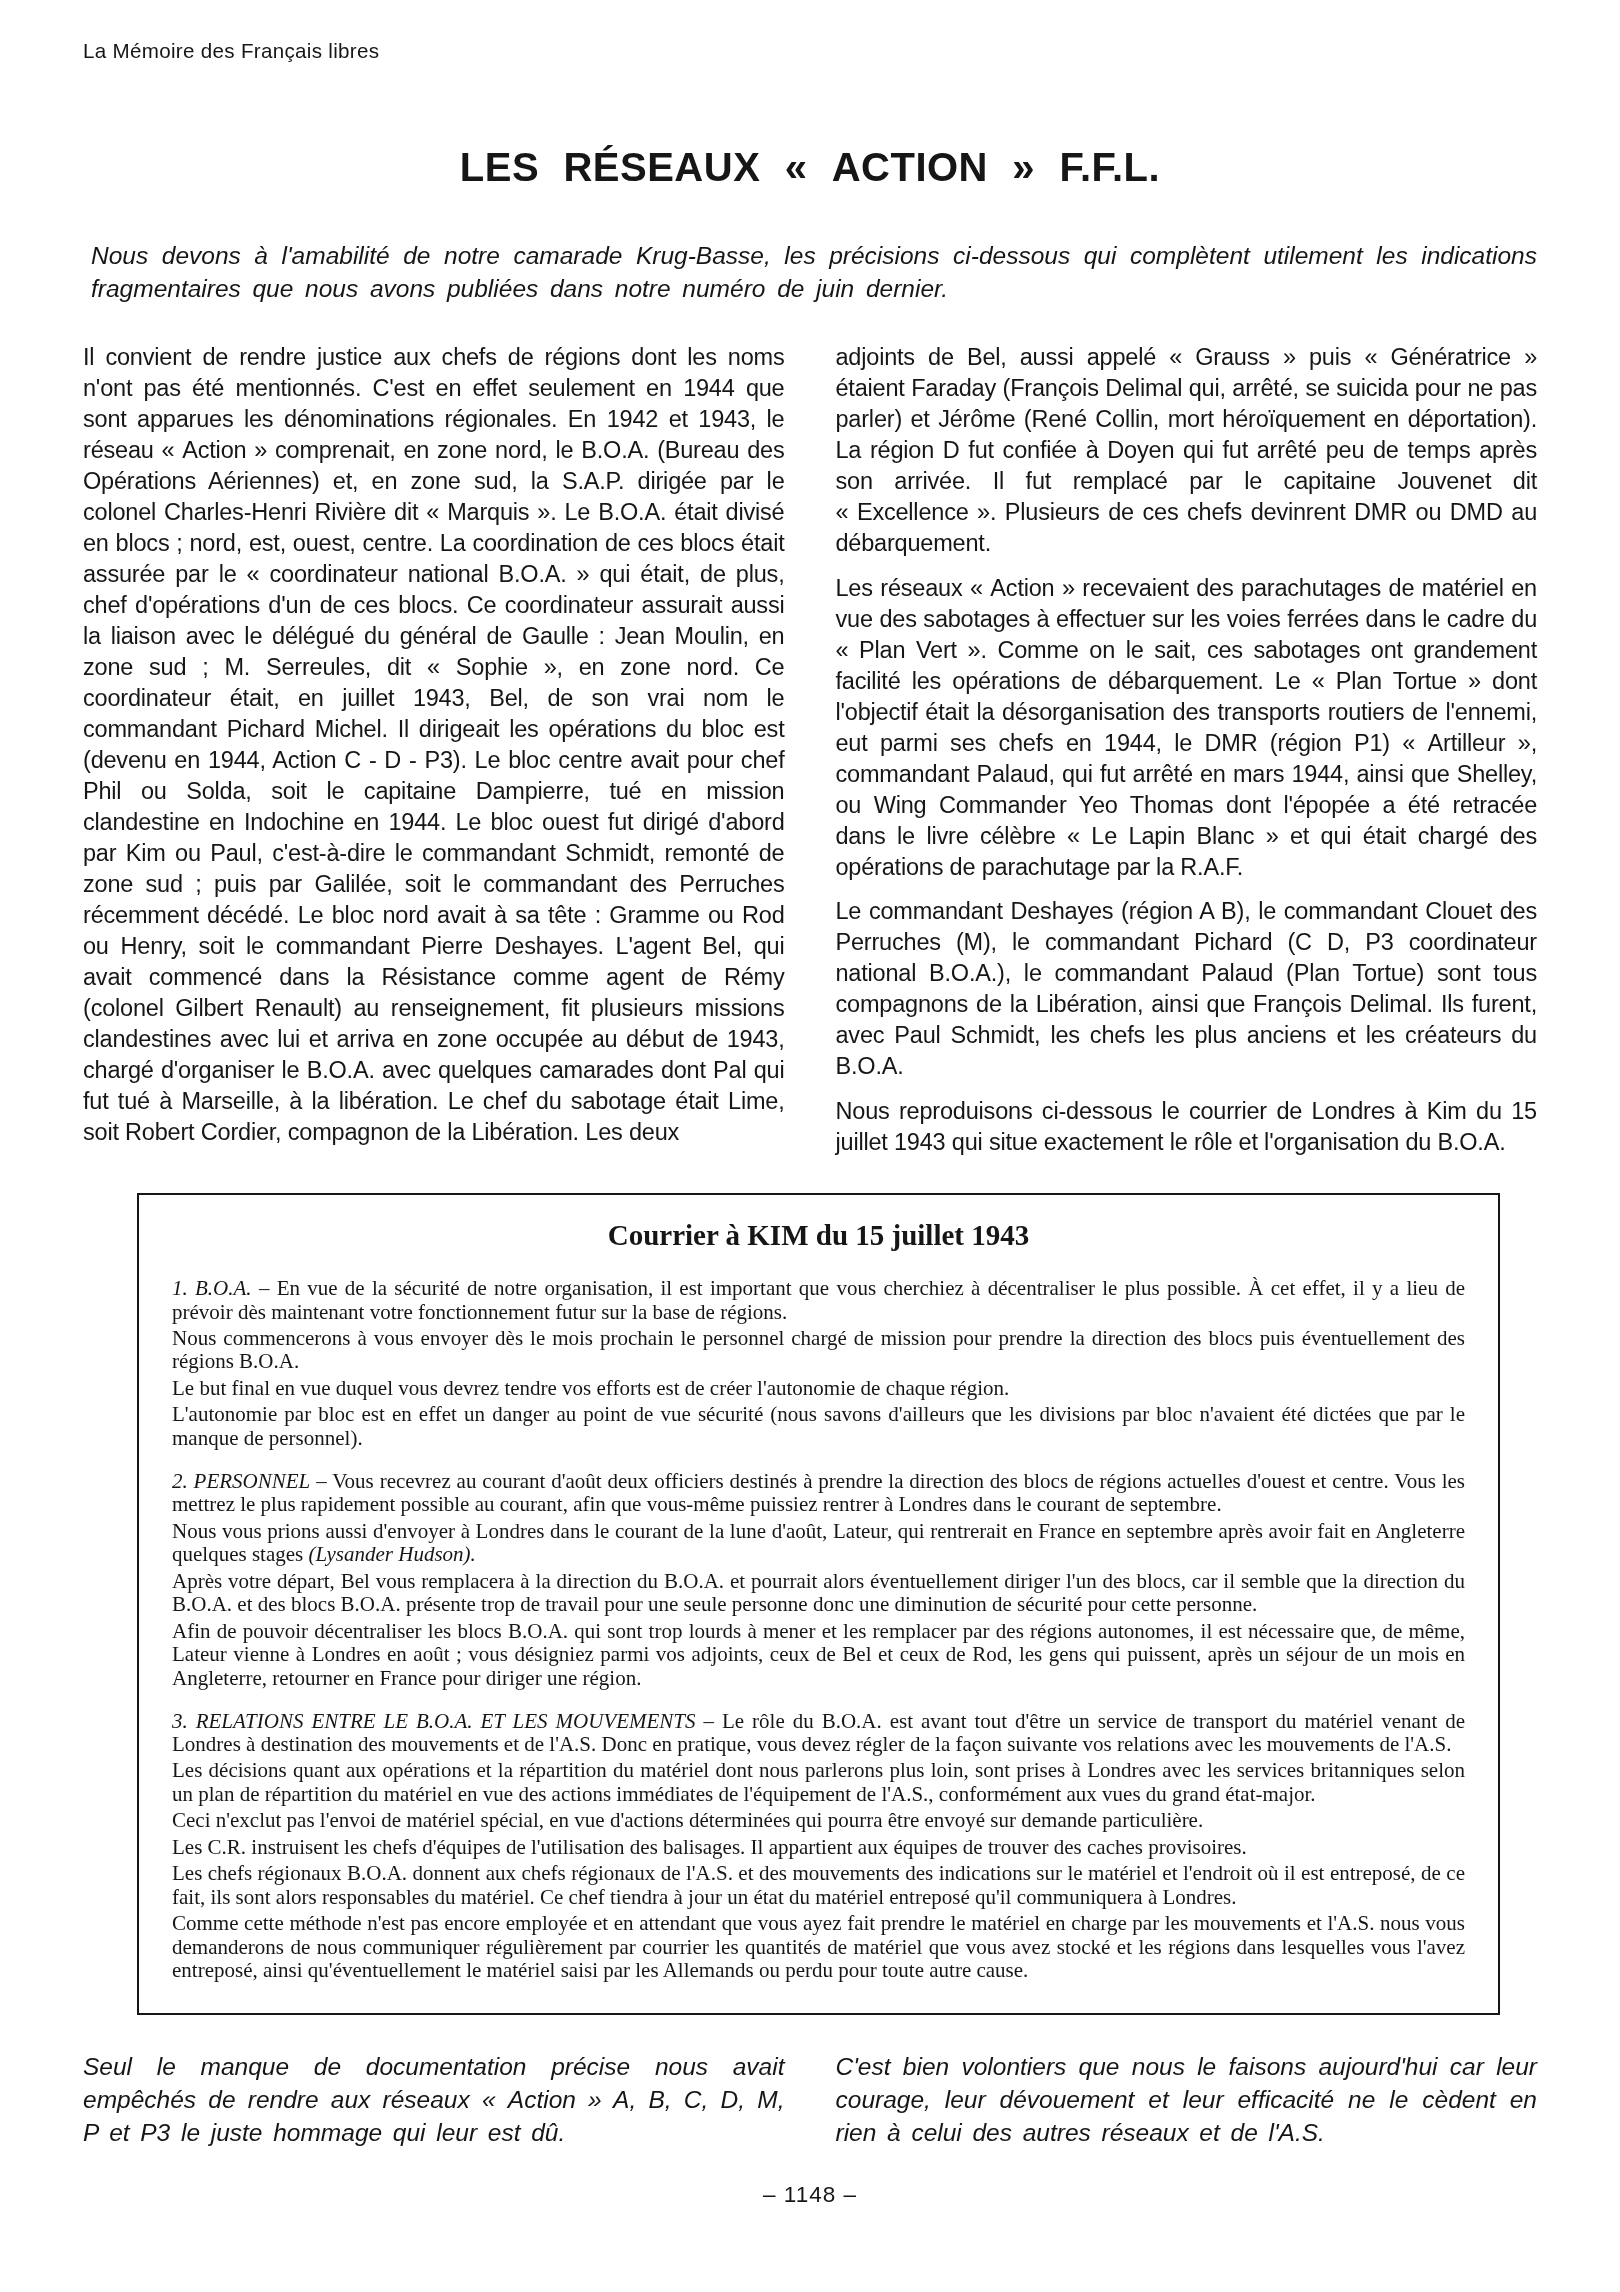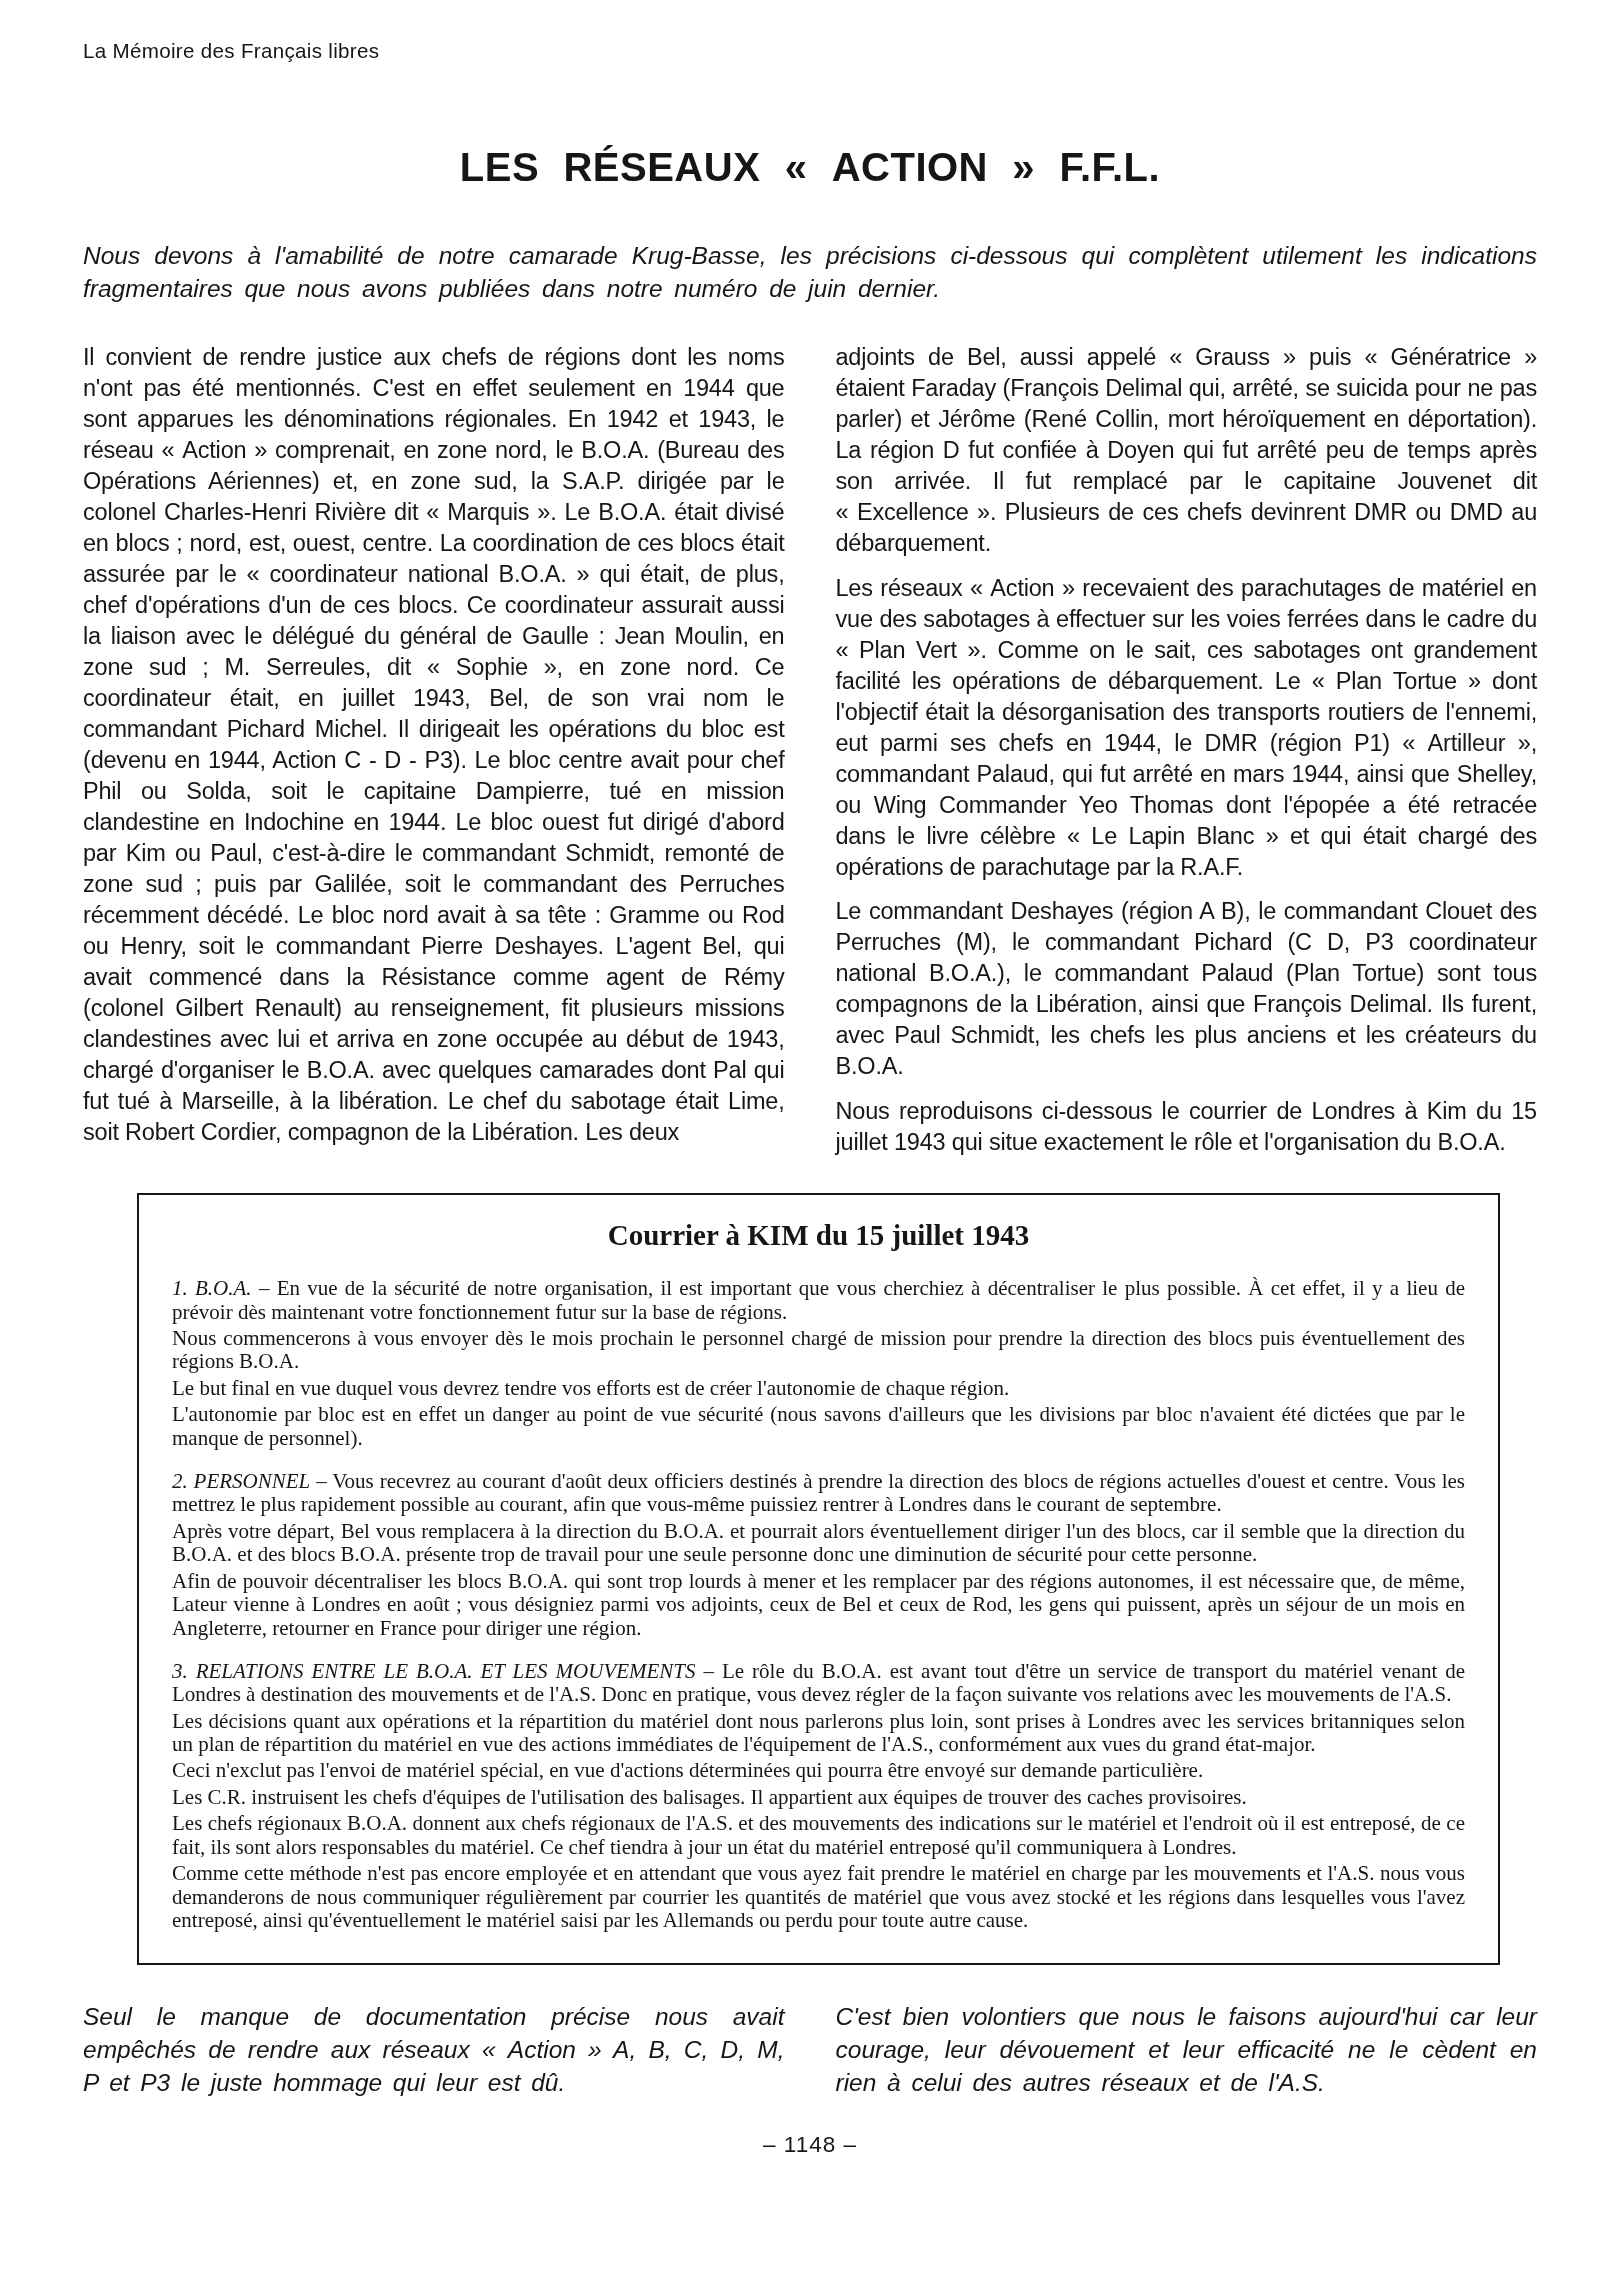--- a/index.html
+++ b/index.html
@@ -14,21 +14,21 @@
   .running-head { font-size: 20.6px; letter-spacing: 0.3px; }
   .title {
     margin: 82px 0 0 0;
     text-align: center;
     font-size: 40px;
     font-weight: 700;
     letter-spacing: 0.5px;
     word-spacing: 12.7px;
   }
   .intro {
-    margin: 49px 0 0 0;
+    margin: 49px 0 0 8px;
     font-style: italic;
     font-size: 24.5px;
     line-height: 33px;
     text-align: justify;
     word-spacing: 4.9px;
   }
   .cols { display: flex; gap: 51px; }
   .body-cols { margin-top: 37px; }
   .col { flex: 1; min-width: 0; }
   .body-p {
@@ -106,20 +106,21 @@
 
     <div class="letter-section">
       <p class="box-p"><em class="lead">1. B.O.A.</em> <span>– En vue de la sécurité de notre organisation, il est important que vous cherchiez à décentraliser le plus possible. À cet effet, il y a lieu de prévoir dès maintenant votre fonctionnement futur sur la base de régions.</span></p>
       <p class="box-p">Nous commencerons à vous envoyer dès le mois prochain le personnel chargé de mission pour prendre la direction des blocs puis éventuellement des régions B.O.A.</p>
       <p class="box-p">Le but final en vue duquel vous devrez tendre vos efforts est de créer l'autonomie de chaque région.</p>
       <p class="box-p">L'autonomie par bloc est en effet un danger au point de vue sécurité (nous savons d'ailleurs que les divisions par bloc n'avaient été dictées que par le manque de personnel).</p>
     </div>
 
     <div class="letter-section">
       <p class="box-p"><em class="lead">2. PERSONNEL</em> <span>– Vous recevrez au courant d'août deux officiers destinés à prendre la direction des blocs de régions actuelles d'ouest et centre. Vous les mettrez le plus rapidement possible au courant, afin que vous-même puissiez rentrer à Londres dans le courant de septembre.</span></p>
+      <p class="box-p"><span>Nous vous prions aussi d'envoyer à Londres dans le courant de la lune d'août, Lateur, qui rentrerait en France en septembre après avoir fait en Angleterre quelques stages</span> <em>(Lysander Hudson).</em></p>
       <p class="box-p">Après votre départ, Bel vous remplacera à la direction du B.O.A. et pourrait alors éventuellement diriger l'un des blocs, car il semble que la direction du B.O.A. et des blocs B.O.A. présente trop de travail pour une seule personne donc une diminution de sécurité pour cette personne.</p>
       <p class="box-p">Afin de pouvoir décentraliser les blocs B.O.A. qui sont trop lourds à mener et les remplacer par des régions autonomes, il est nécessaire que, de même, Lateur vienne à Londres en août&nbsp;; vous désigniez parmi vos adjoints, ceux de Bel et ceux de Rod, les gens qui puissent, après un séjour de un mois en Angleterre, retourner en France pour diriger une région.</p>
     </div>
 
     <div class="letter-section">
       <p class="box-p"><em class="lead">3. RELATIONS ENTRE LE B.O.A. ET LES MOUVEMENTS</em> <span>– Le rôle du B.O.A. est avant tout d'être un service de transport du matériel venant de Londres à destination des mouvements et de l'A.S. Donc en pratique, vous devez régler de la façon suivante vos relations avec les mouvements de l'A.S.</span></p>
       <p class="box-p">Les décisions quant aux opérations et la répartition du matériel dont nous parlerons plus loin, sont prises à Londres avec les services britanniques selon un plan de répartition du matériel en vue des actions immédiates de l'équipement de l'A.S., conformément aux vues du grand état-major.</p>
       <p class="box-p">Ceci n'exclut pas l'envoi de matériel spécial, en vue d'actions déterminées qui pourra être envoyé sur demande particulière.</p>
       <p class="box-p">Les C.R. instruisent les chefs d'équipes de l'utilisation des balisages. Il appartient aux équipes de trouver des caches provisoires.</p>
       <p class="box-p">Les chefs régionaux B.O.A. donnent aux chefs régionaux de l'A.S. et des mouvements des indications sur le matériel et l'endroit où il est entreposé, de ce fait, ils sont alors responsables du matériel. Ce chef tiendra à jour un état du matériel entreposé qu'il communiquera à Londres.</p>

